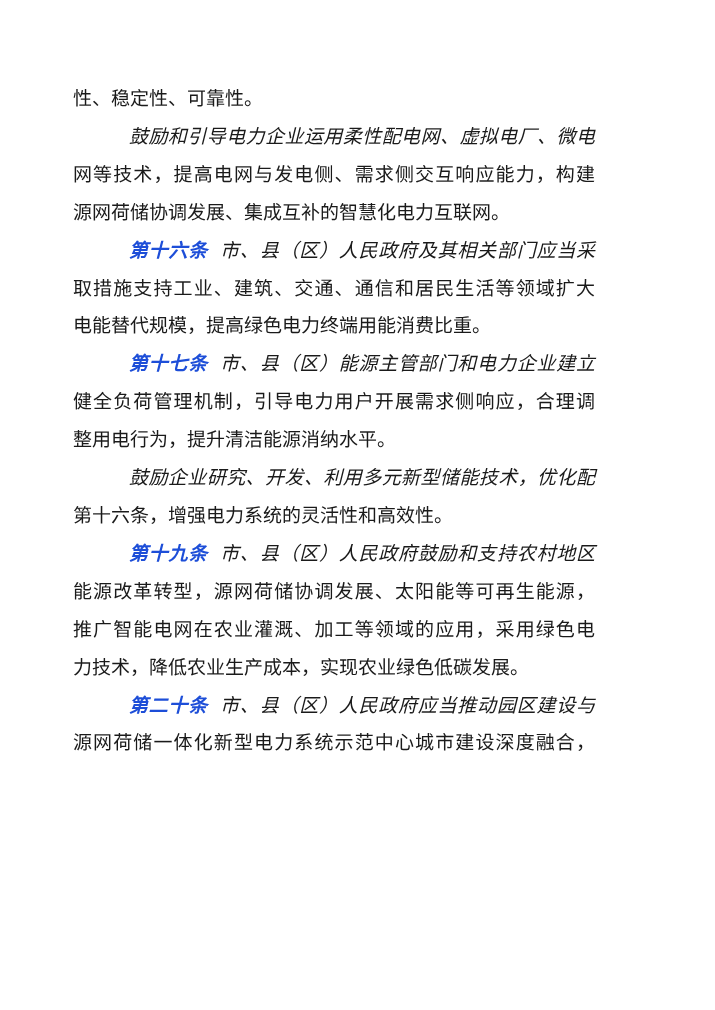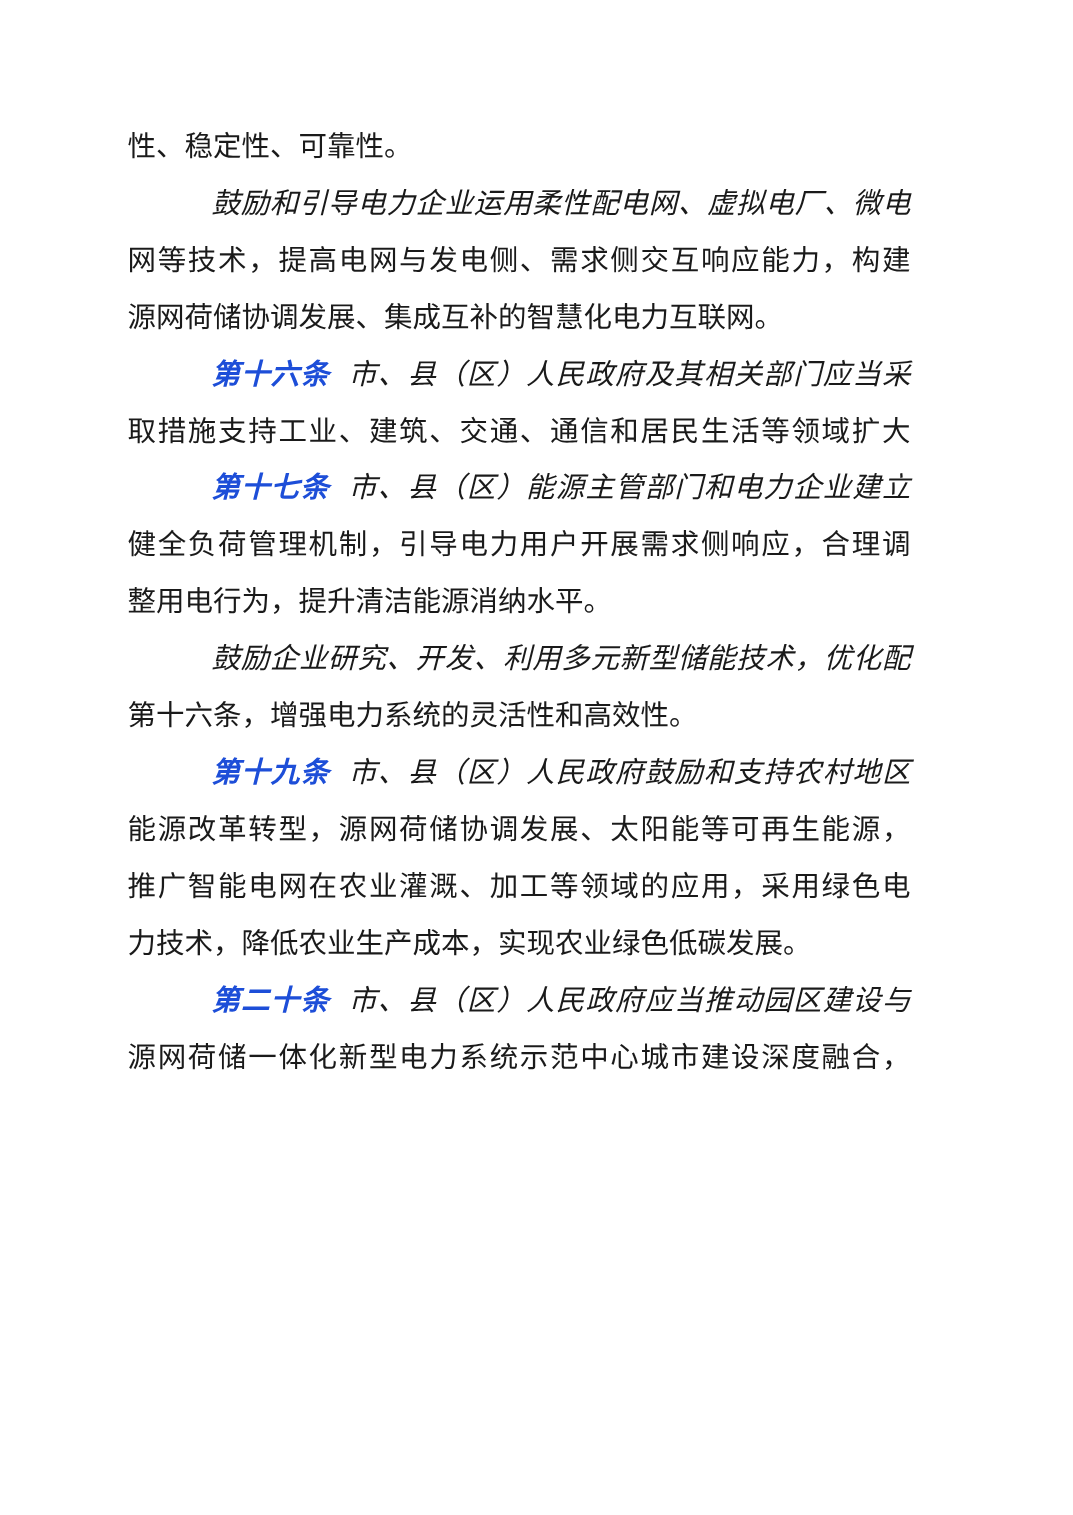--- a/index.html
+++ b/index.html
@@ -15,21 +15,21 @@
   .page {
     position: relative;
     width: 715px;
     height: 1010px;
     background: #ffffff;
     color: #1a1a1a;
     overflow: hidden;
   }
   .text-block {
     position: absolute;
-    left: 85px;
+    left: 73px;
     top: 80px;
     width: 522px;
     font-size: 19px;
     line-height: 37.9px;
     letter-spacing: 0;
   }
   .paragraph {
     margin: 0;
     padding: 0;
   }
@@ -61,20 +61,21 @@
         <div class="line"><span>性、稳定性、可靠性。</span></div>
       </div>
       <div class="paragraph">
         <div class="line justify indented"><span>鼓励和引导电力企业运用柔性配电网、虚拟电厂、微电</span></div>
         <div class="line justify"><span>网等技术，提高电网与发电侧、需求侧交互响应能力，构建</span></div>
         <div class="line"><span>源网荷储协调发展、集成互补的智慧化电力互联网。</span></div>
       </div>
       <div class="paragraph">
         <div class="line justify indented"><b class="article-no">第十六条</b><span>市、县（区）人民政府及其相关部门应当采</span></div>
         <div class="line justify"><span>取措施支持工业、建筑、交通、通信和居民生活等领域扩大</span></div>
+        <div class="line"><span>电能替代规模，提高绿色电力终端用能消费比重。</span></div>
       </div>
       <div class="paragraph">
         <div class="line justify indented"><b class="article-no">第十七条</b><span>市、县（区）能源主管部门和电力企业建立</span></div>
         <div class="line justify"><span>健全负荷管理机制，引导电力用户开展需求侧响应，合理调</span></div>
         <div class="line"><span>整用电行为，提升清洁能源消纳水平。</span></div>
       </div>
       <div class="paragraph">
         <div class="line justify indented"><span>鼓励企业研究、开发、利用多元新型储能技术，优化配</span></div>
         <div class="line"><span>第十六条，增强电力系统的灵活性和高效性。</span></div>
       </div>

